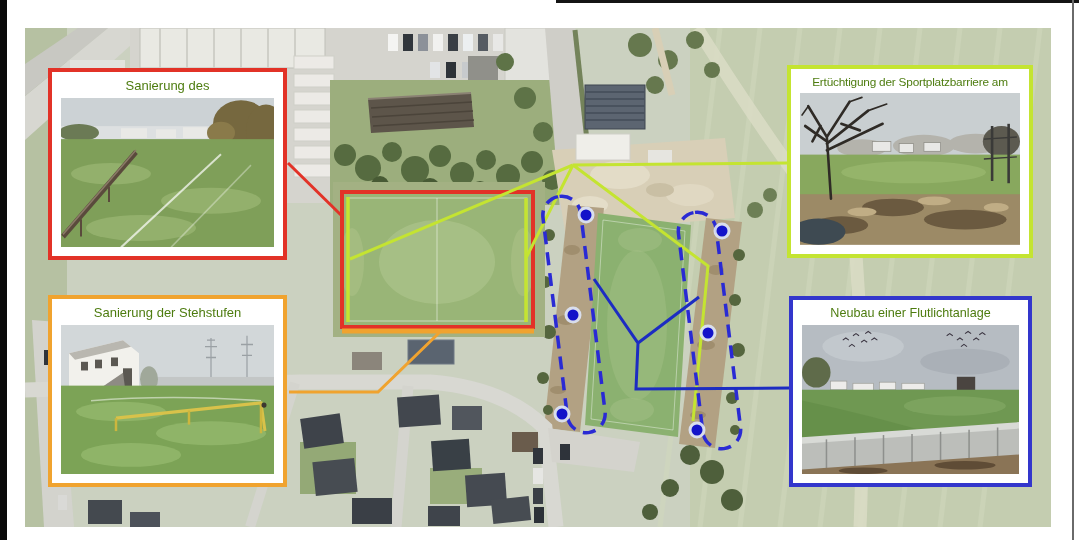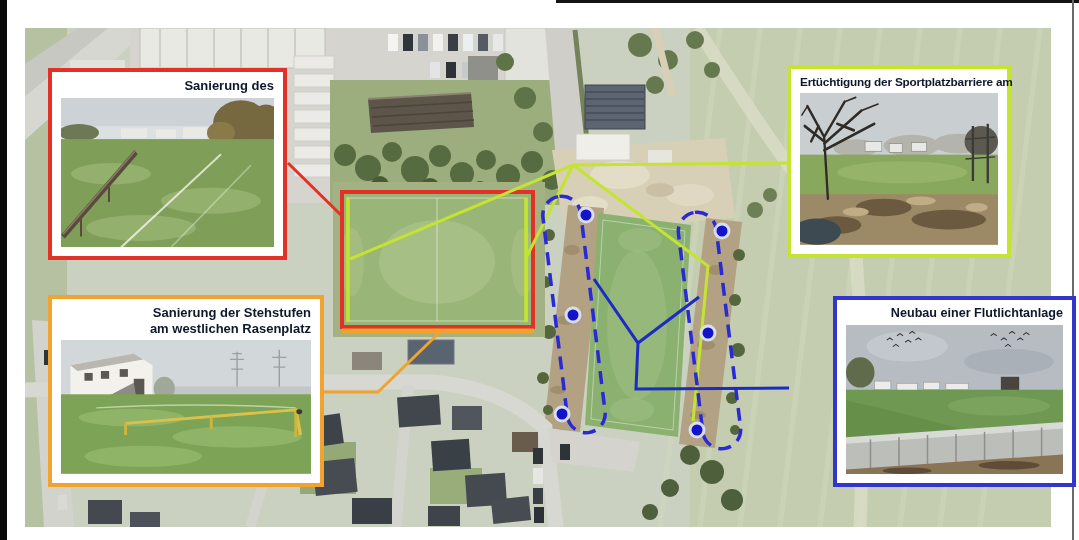--- a/index.html
+++ b/index.html
@@ -4,28 +4,28 @@
 <style>
   html,body{margin:0;padding:0;background:#fff;}
   #stage{position:relative;width:1079px;height:540px;background:#ffffff;overflow:hidden;
          font-family:"Liberation Sans",sans-serif;}
   #edge-left{position:absolute;left:0;top:0;width:7px;height:540px;background:#0a0a0a;}
   #edge-top{position:absolute;left:556px;top:0;width:523px;height:3px;background:#141414;}
   #edge-right{position:absolute;left:1072px;top:0;width:2px;height:540px;background:#6a6a6a;}
   #map-svg{position:absolute;left:0;top:0;}
   .callout{position:absolute;background:#fff;box-sizing:border-box;border:4px solid #000;
            display:flex;flex-direction:column;padding:3px 9px 9px 9px;z-index:5;}
-  .callout .title{font-weight:bold;color:#0f172a;text-align:right;line-height:1.2;
+  .callout .title{font-weight:normal;color:#4d7c0f;text-align:center;line-height:1.2;
                   font-size:13px;white-space:nowrap;margin:3px 0 4px 0;}
   .callout .photo{flex:1;width:100%;min-height:0;}
   .callout .photo svg{display:block;width:100%;height:100%;}
   #co-red   {left:48px; top:68px;  width:239px;height:192px;border-color:#e23227;}
-  #co-green {left:787px;top:65px;  width:224px;height:193px;border-color:#c4e431;}
-  #co-orange{left:48px; top:295px; width:276px;height:192px;border-color:#f0a32f;}
-  #co-blue  {left:789px;top:296px; width:243px;height:191px;border-color:#3336cc;margin-left:44px;}
+  #co-green {left:787px;top:65px;  width:246px;height:193px;border-color:#c4e431;}
+  #co-orange{left:48px; top:295px; width:239px;height:192px;border-color:#f0a32f;}
+  #co-blue  {left:789px;top:296px; width:243px;height:191px;border-color:#3336cc;}
   #co-green .title{font-size:11.8px;letter-spacing:-0.2px;}
   #co-blue  .title{font-size:12.6px;}
 </style>
 </head>
 <body>
 
 <div id="stage">
 
   <div id="edge-left"></div>
   <div id="edge-top"></div>
@@ -367,21 +367,20 @@
         </g>
         <line x1="178" y1="42" x2="210" y2="40" stroke="#3a3a38" stroke-width="1.2"></line>
         <line x1="178" y1="60" x2="210" y2="58" stroke="#3a3a38" stroke-width="1.2"></line>
       </svg>
     </div>
   </div>
 
   <div class="callout" id="co-orange">
     <div class="title">
       <div>Sanierung der Stehstufen</div>
-      <div>am westlichen Rasenplatz</div>
     </div>
     <div class="photo">
       <svg viewBox="0 0 213 138" preserveAspectRatio="none">
         <rect width="213" height="58" fill="#d2d7d9"></rect>
         <g stroke="#9aa0a4" stroke-width="1.2" fill="none">
           <path d="M150,52 L150,12 M144,20 L156,20 M145,30 L155,30 M146,14 L154,14"></path>
           <path d="M186,50 L186,10 M180,18 L192,18 M181,28 L191,28"></path>
         </g>
         <rect x="96" y="48" width="117" height="10" fill="#c3c6c6"></rect>
         <polygon points="8,26 62,14 78,26 78,58 8,58" fill="#f2f1ec"></polygon>

